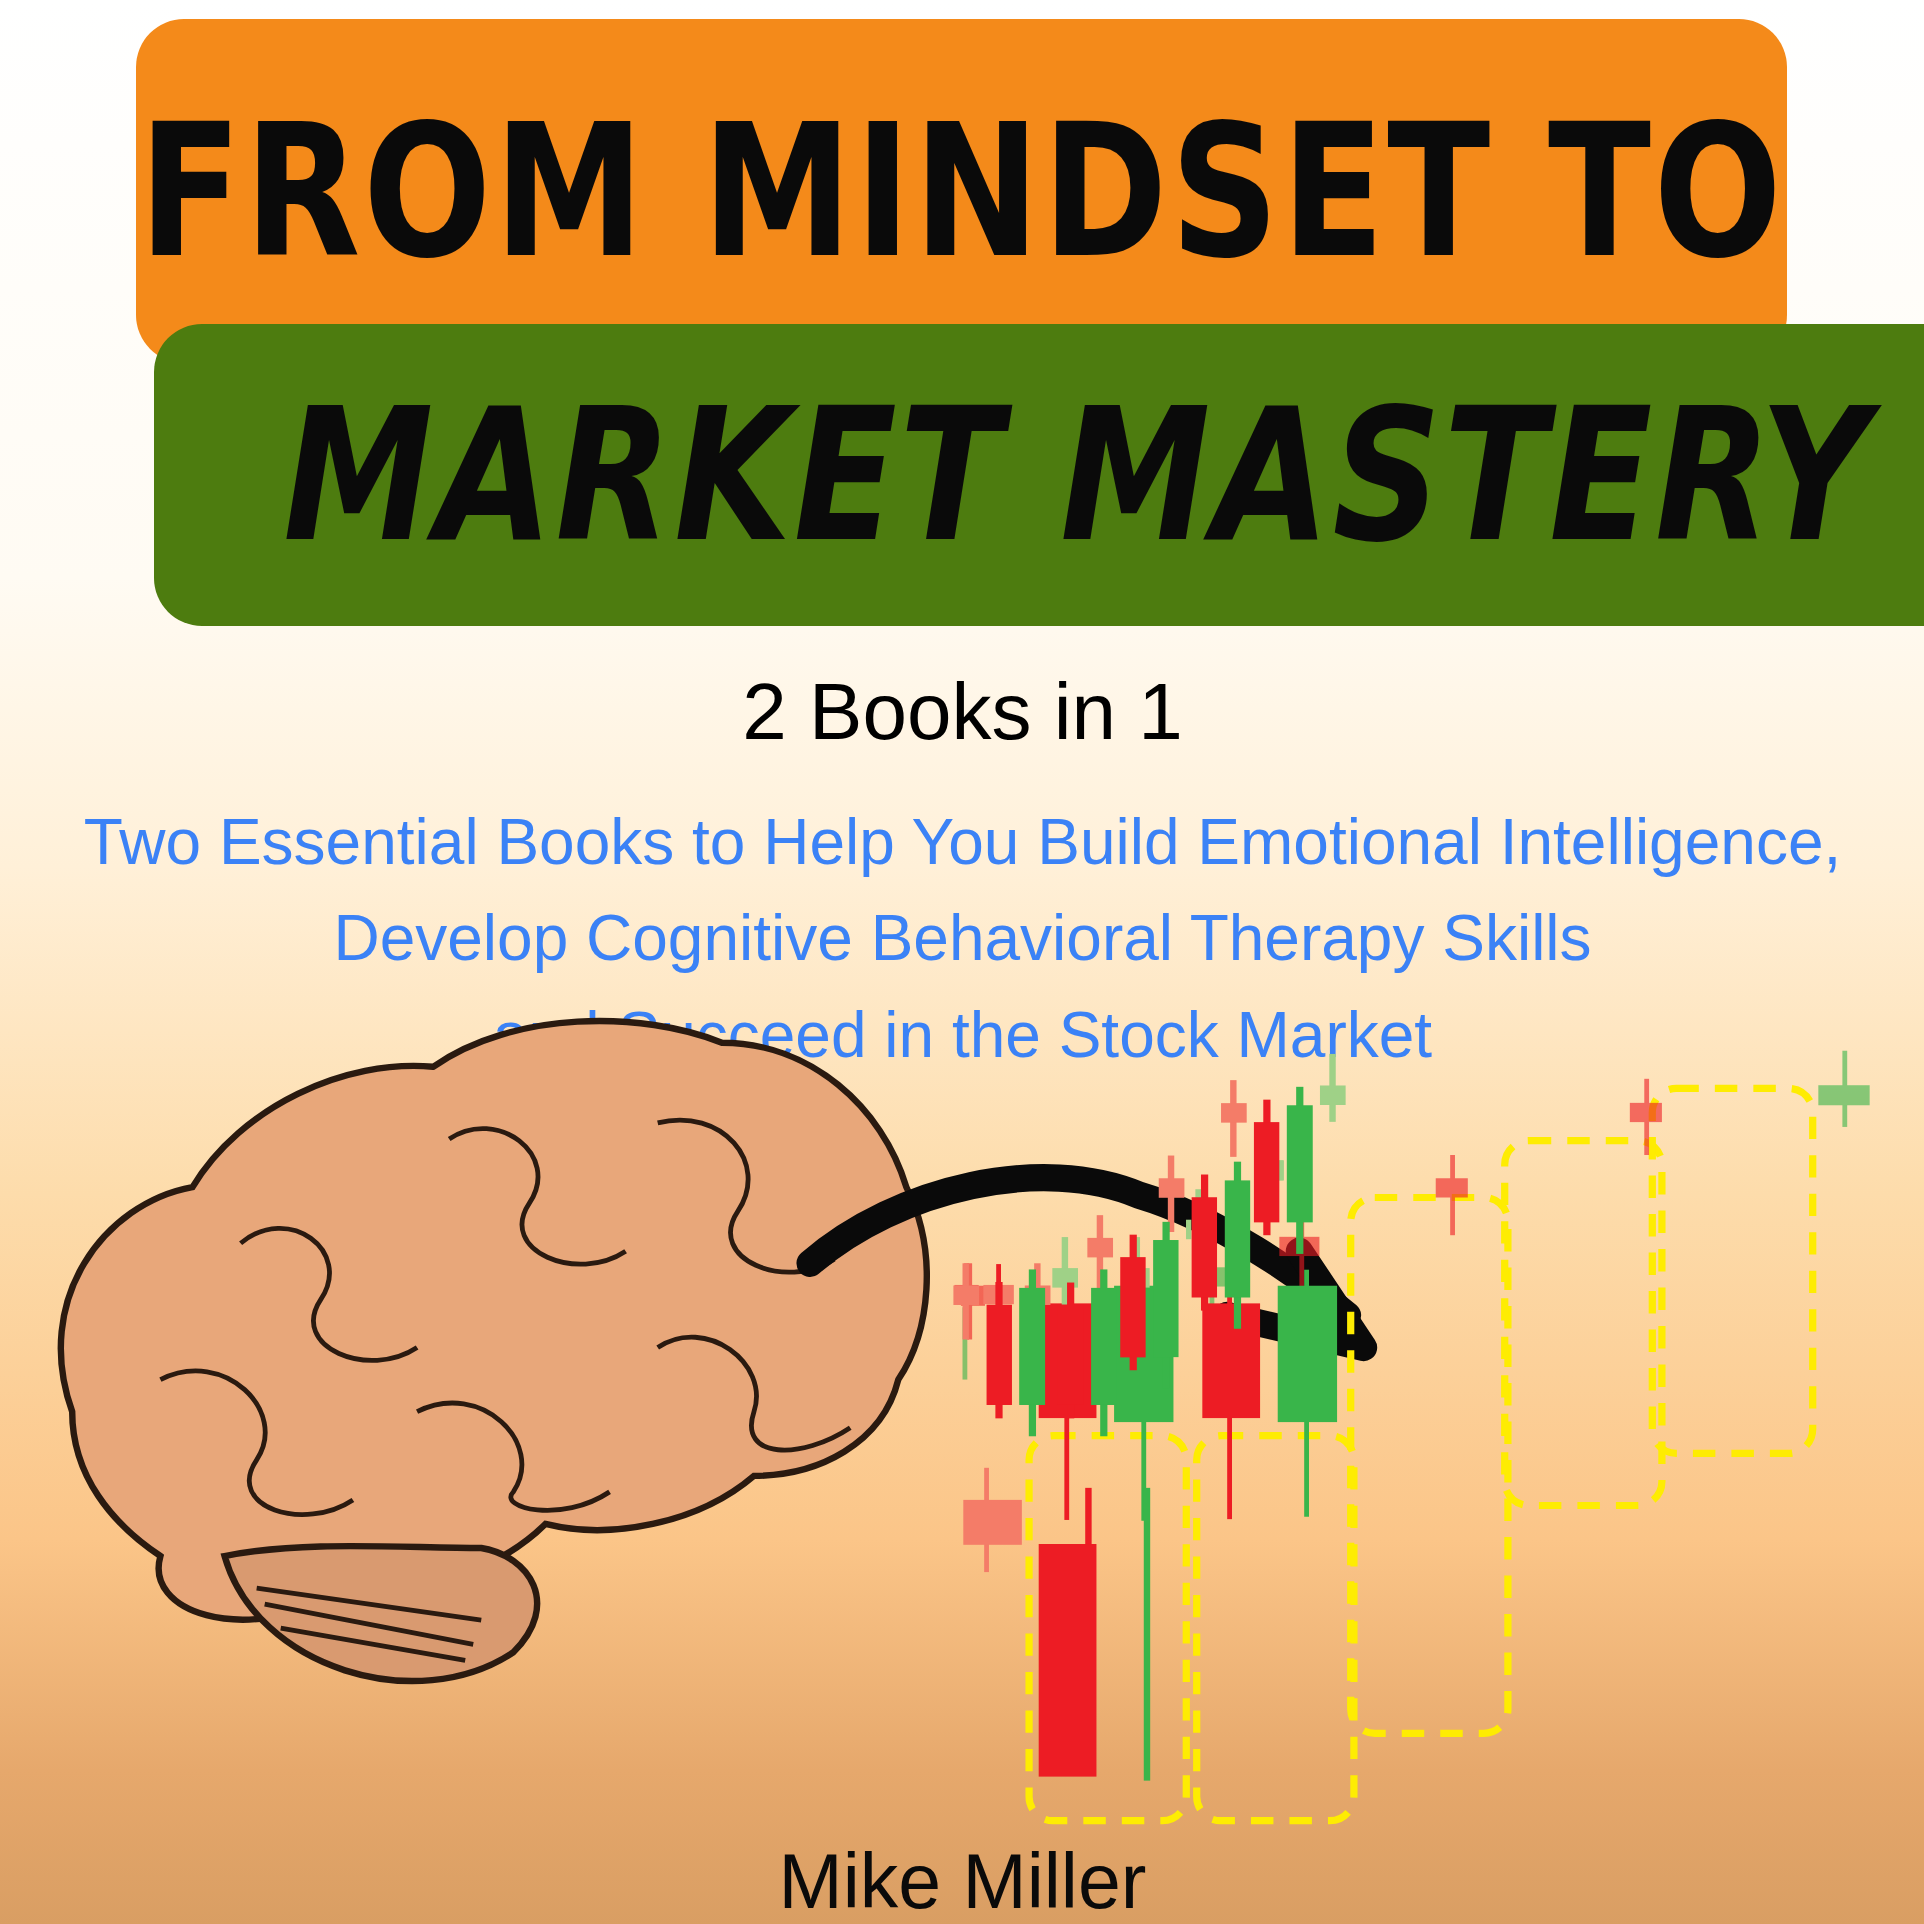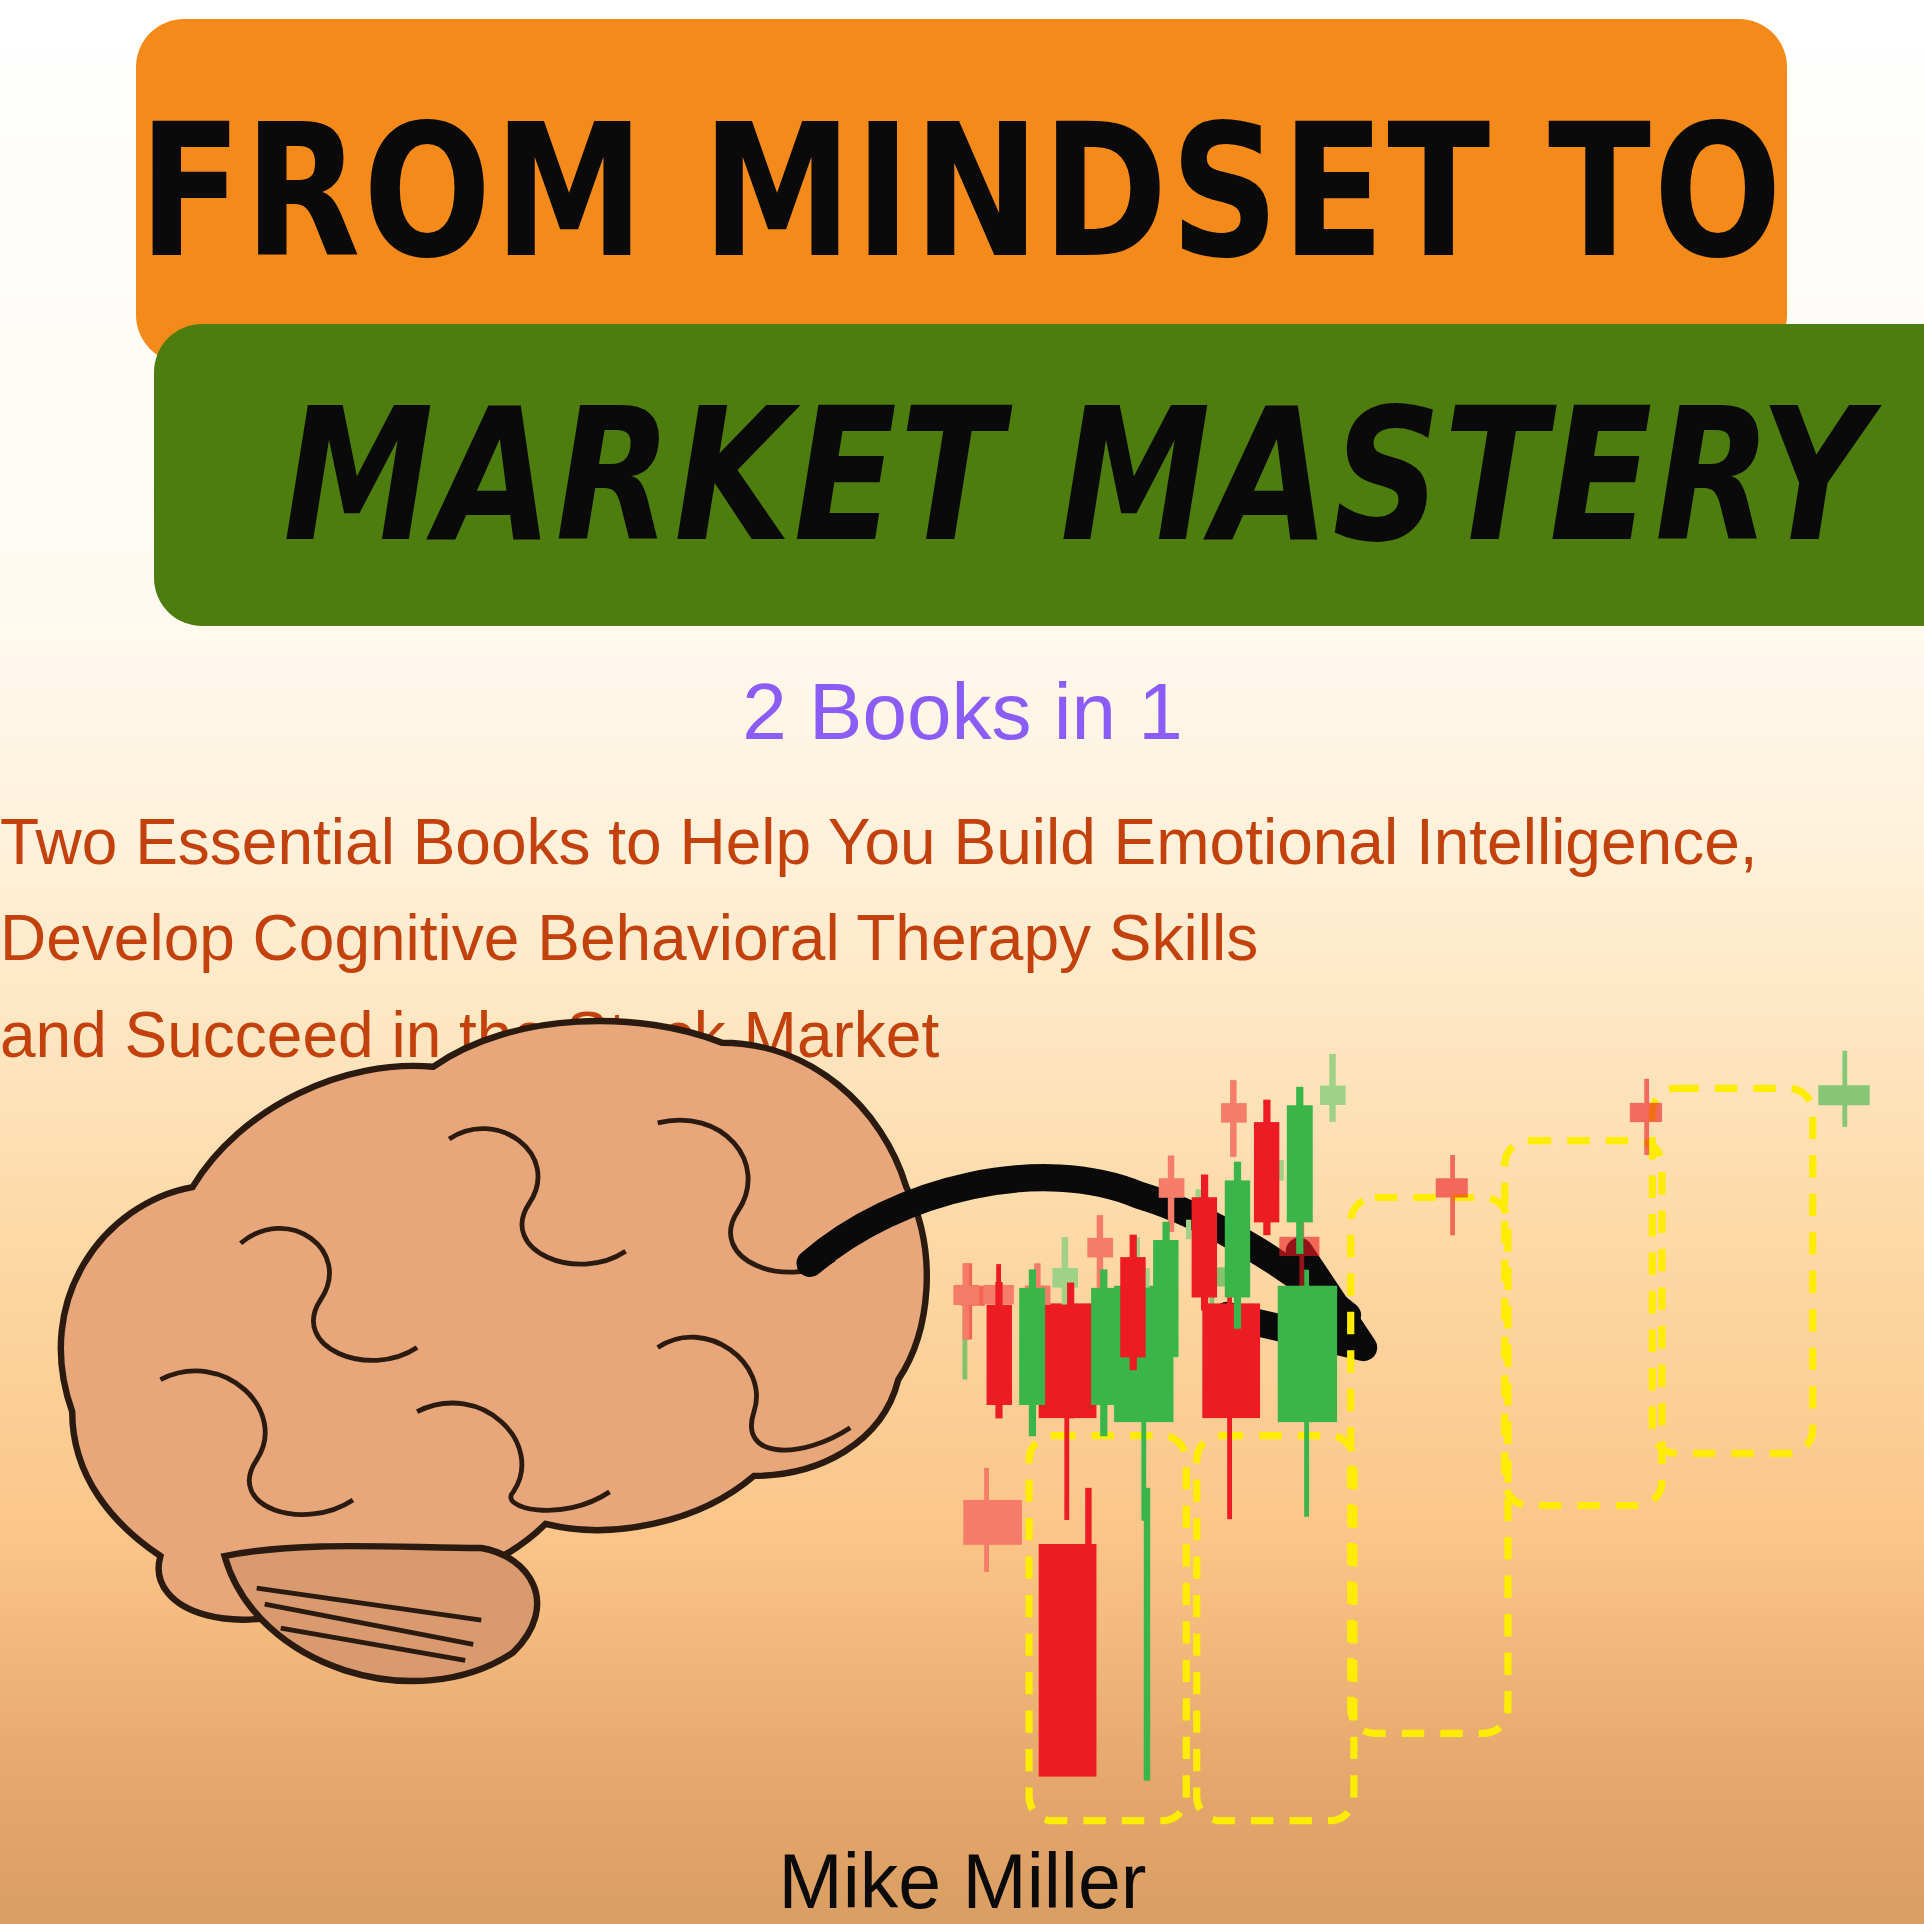--- a/index.html
+++ b/index.html
@@ -4,23 +4,23 @@
 <style>
   html,body{margin:0;padding:0;}
   body{width:1925px;height:1925px;position:relative;overflow:hidden;
     background:linear-gradient(180deg,#ffffff 0%,#fffbf3 30%,#fff0d8 45%,#fddcab 62%,#fbc588 80%,#e6a86c 92%,#d99e63 100%);
     font-family:"Liberation Sans",sans-serif;}
   .banner{position:absolute;border-radius:48px;display:flex;align-items:center;justify-content:center;}
   .b1{left:136px;top:19px;width:1651px;height:344px;background:#f48a1a;}
   .b2{left:154px;top:324px;width:1847px;height:302px;background:#4d7c0f;}
   .b1 span{font-family:"DejaVu Sans",sans-serif;font-weight:bold;font-size:184px;color:#0a0a0a;letter-spacing:3.2px;transform:scaleX(0.82);display:inline-block;white-space:nowrap;}
   .b2 span{font-family:"DejaVu Sans",sans-serif;font-weight:bold;font-style:italic;font-size:184px;color:#0a0a0a;letter-spacing:3.2px;transform:scaleX(0.82);display:inline-block;white-space:nowrap;}
-  .sub{position:absolute;left:0;width:1925px;text-align:center;color:#8b5cf6;}
+  .sub{position:absolute;left:0;width:1925px;text-align:center;color:#000000;}
   .sub1{top:666px;font-size:80px;}
-  .desc{position:absolute;left:0;width:1925px;text-align:left;color:#c2410c;font-size:64px;line-height:64px;}
+  .desc{position:absolute;left:0;width:1925px;text-align:center;color:#3b82f6;font-size:64px;line-height:64px;}
   .author{position:absolute;left:0;width:1925px;top:1837px;text-align:center;font-size:77px;color:#0a0a0a;}
   svg{position:absolute;left:0;top:0;}
 </style>
 </head>
 <body>
 
 <div class="banner b1">
     <span>FROM MINDSET TO</span>
   </div>
 <div class="banner b2">

